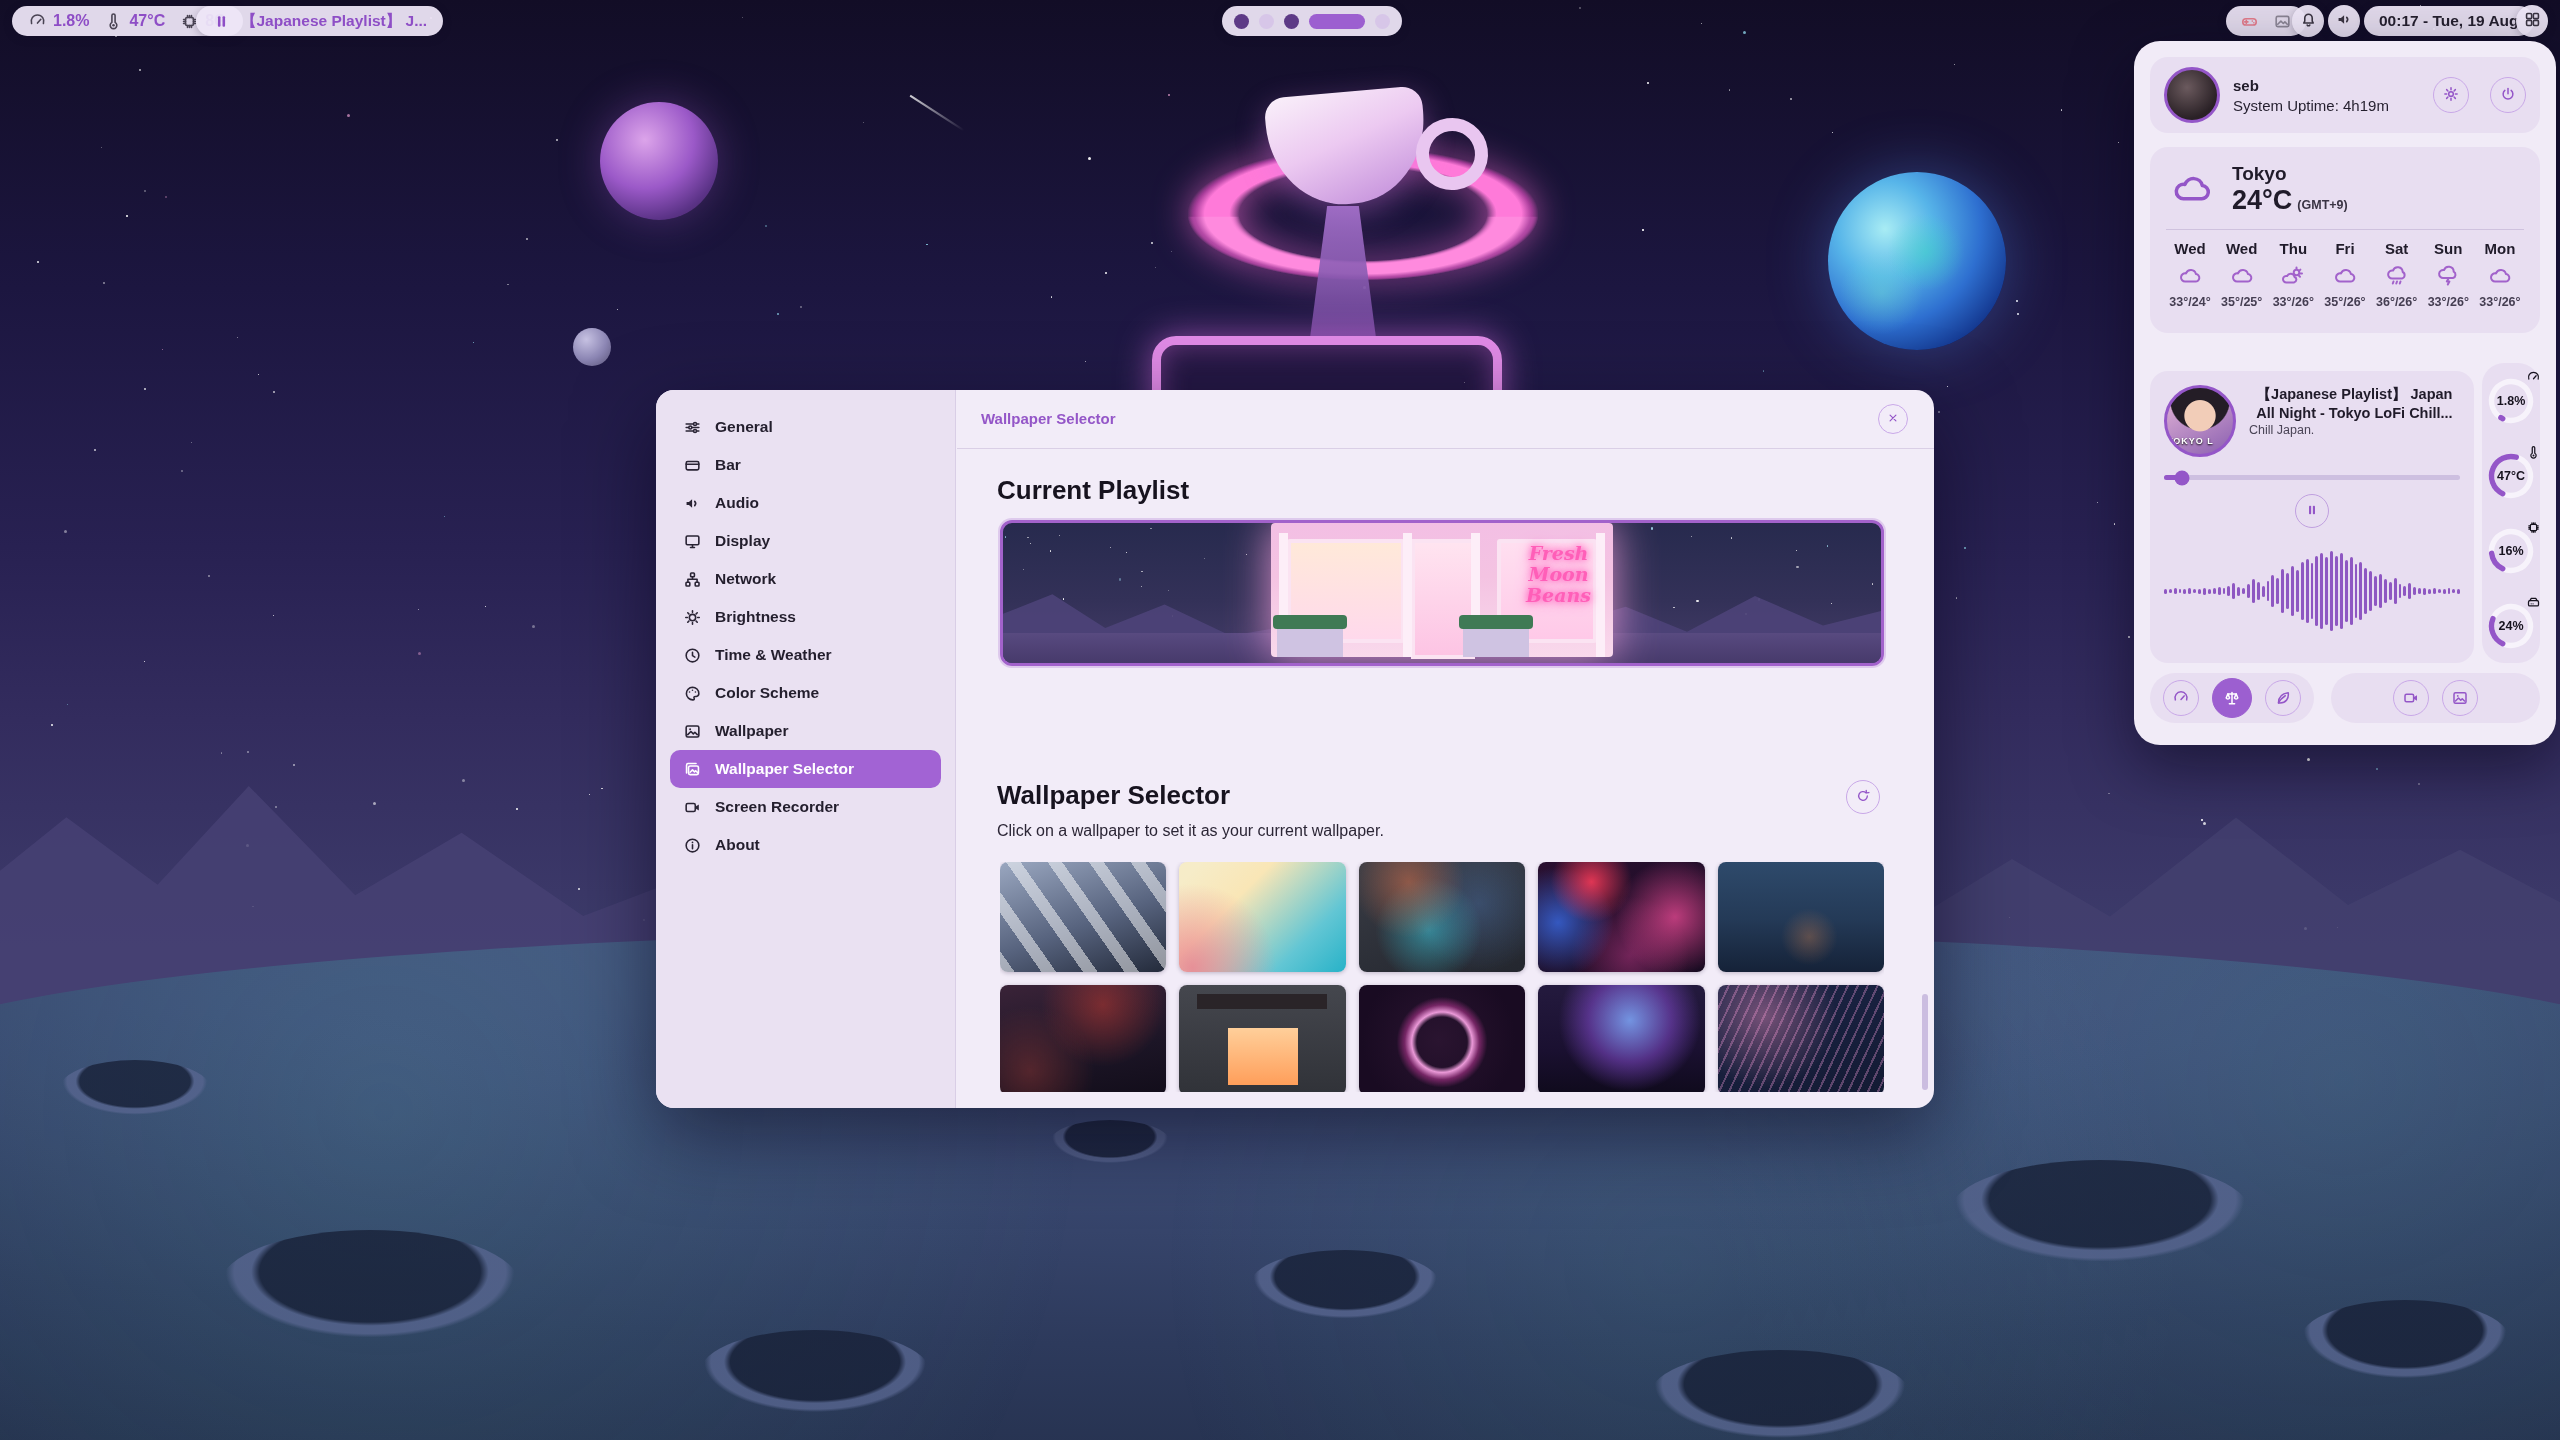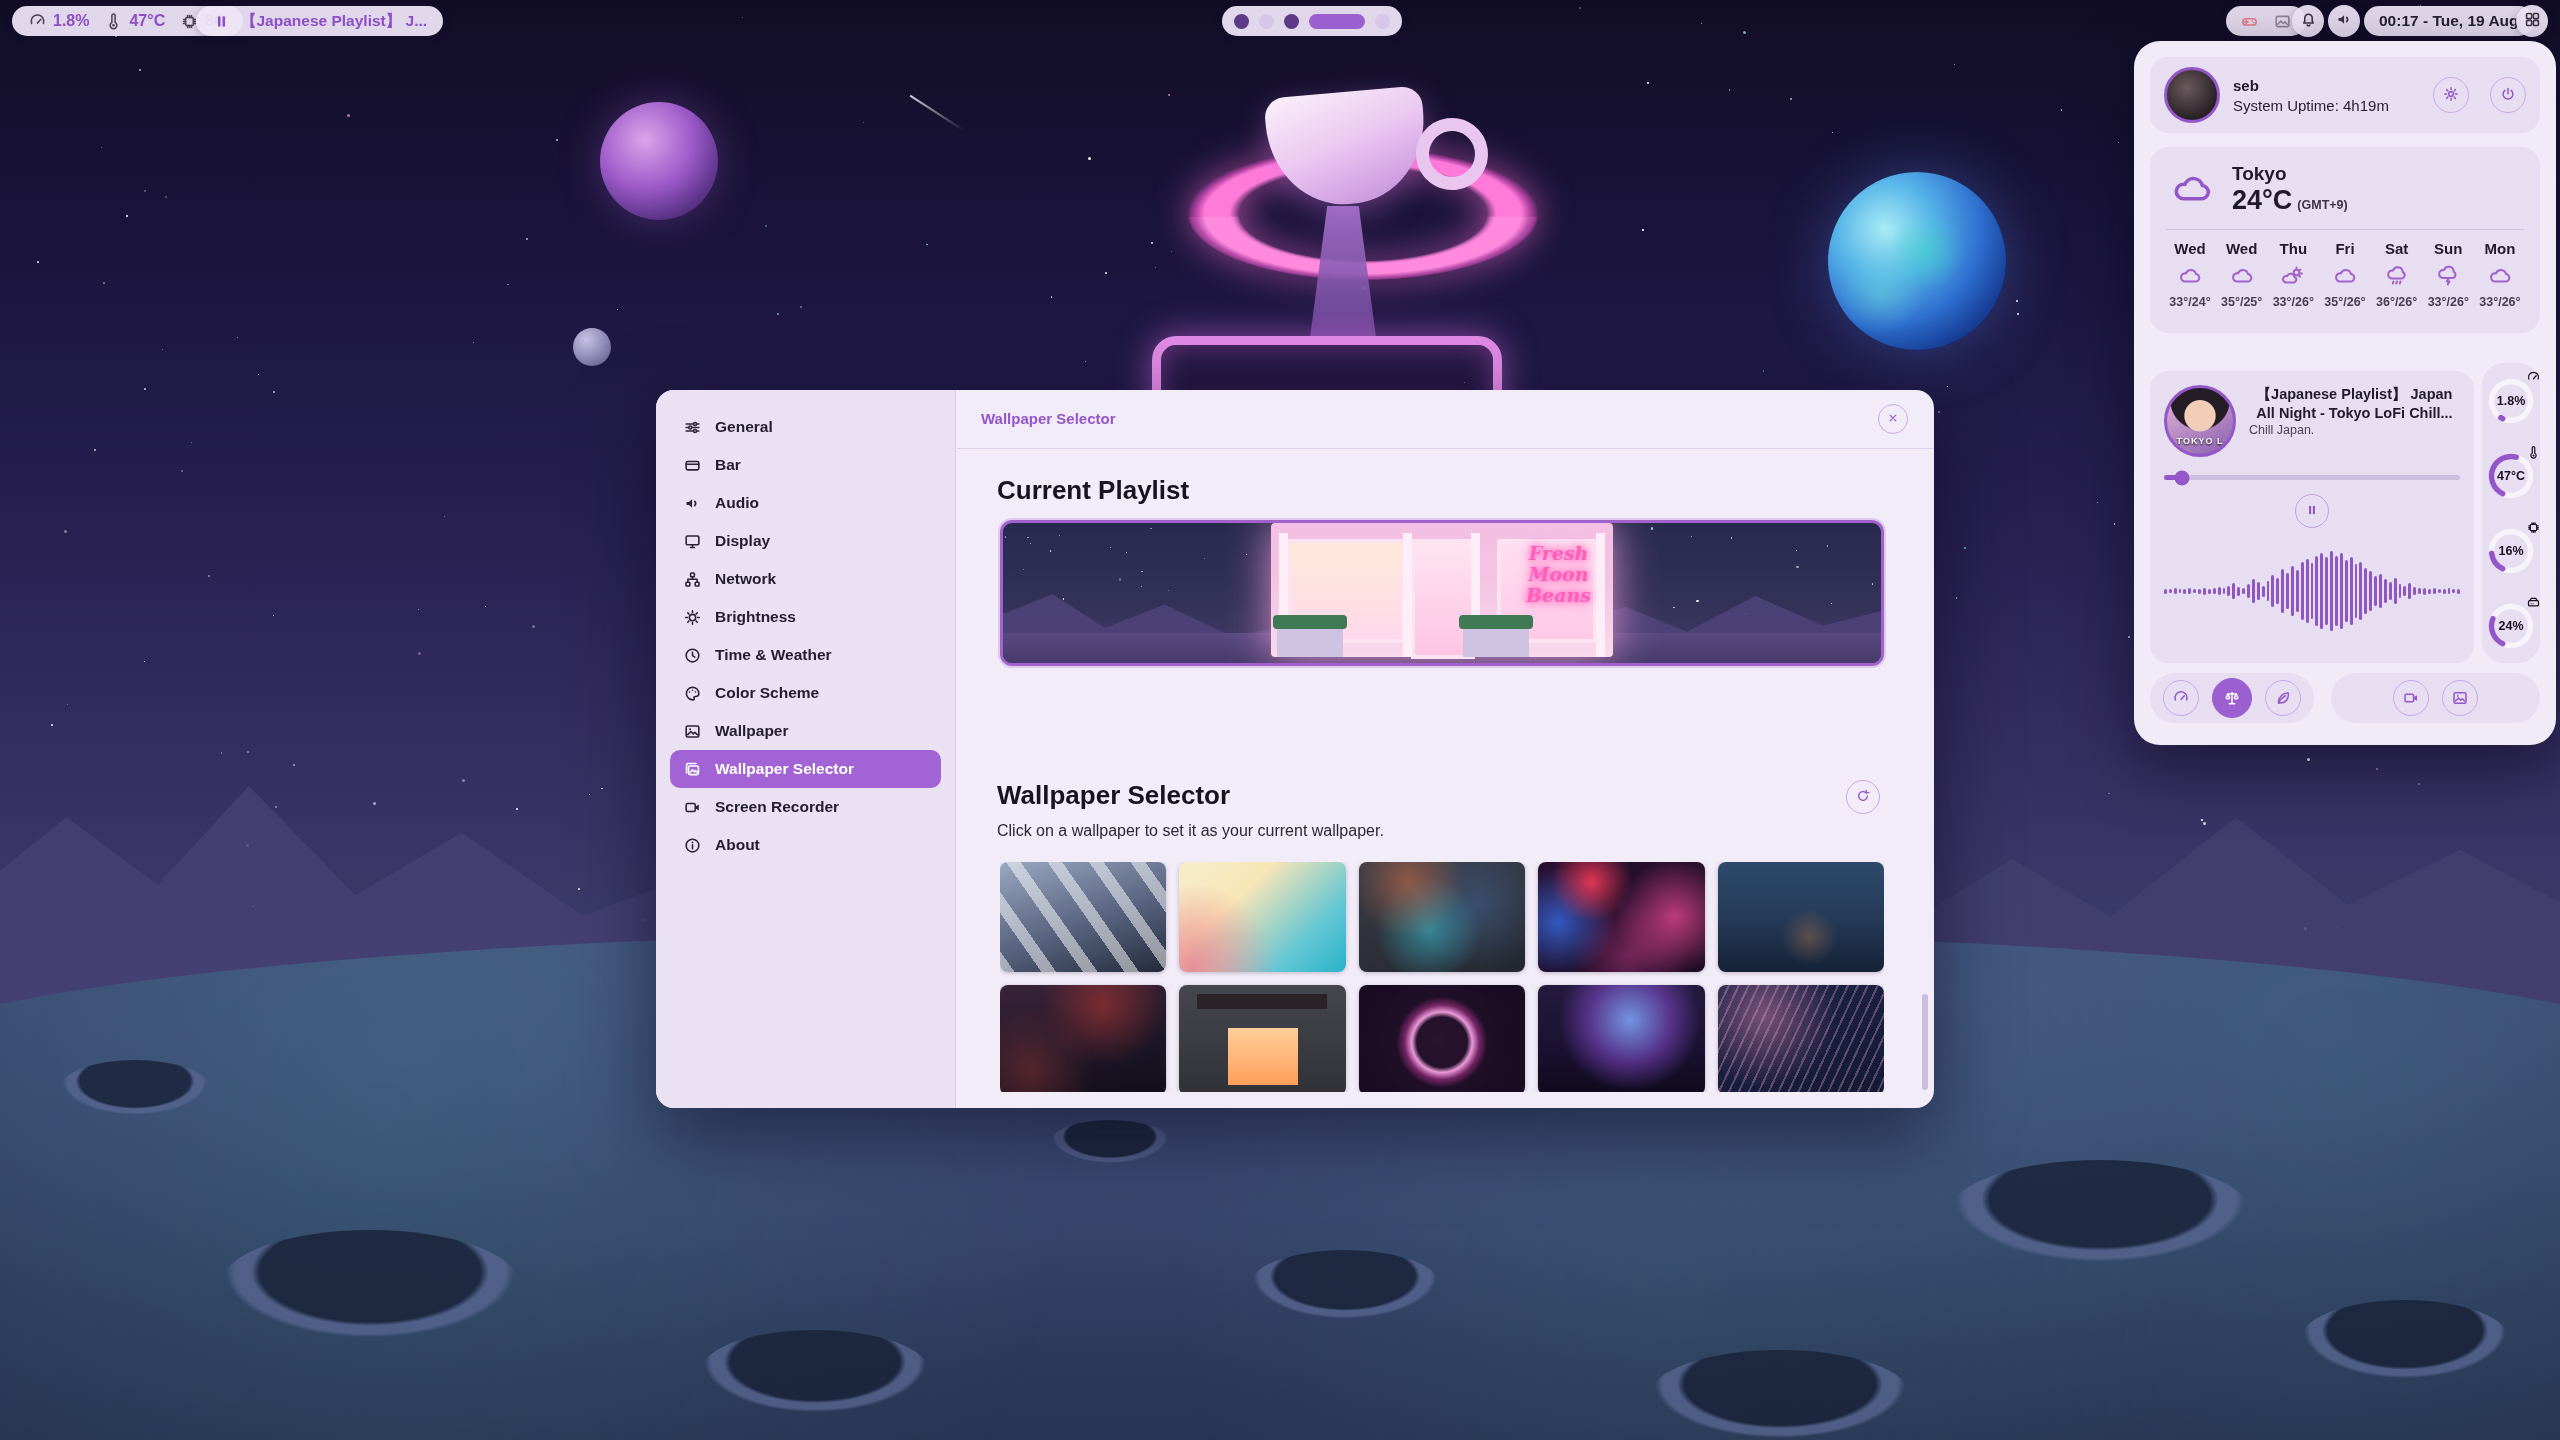--- a/index.html
+++ b/index.html
@@ -143,21 +143,21 @@
   .fc .d{font-size:15px;font-weight:bold;}
   .fc .ico{width:28px;height:24px;color:#a262cb;}
   .fc .ico svg{width:100%;height:100%;}
   .fc .t{font-size:12.5px;font-weight:bold;color:#453e52;}
   #media-card{left:16px;top:330px;width:324px;height:292px;box-sizing:border-box;padding:14px;}
   .m-head{display:flex;gap:13px;}
   .art{width:66px;height:66px;border-radius:50%;border:3px solid #9456c8;flex:none;position:relative;overflow:hidden;
     background:radial-gradient(circle at 50% 42%,#f2cdb8 0 30%,transparent 32%),
                radial-gradient(circle at 50% 18%,#241d26 0 46%,transparent 48%),
                linear-gradient(150deg,#e8b9d8,#8a5fb0);}
-  .art span{position:absolute;left:0;right:0;bottom:8px;text-align:center;font-size:9px;font-weight:bold;color:#fff;
+  .art span{position:absolute;left:0;right:0;bottom:8px;text-align:left;font-size:9px;font-weight:bold;color:#fff;
     text-shadow:0 1px 2px #000;letter-spacing:1px;}
   .m-title{font-size:14.5px;font-weight:bold;line-height:1.3;text-align:center;}
   .m-sub{font-size:12.5px;color:#4a4456;}
   .m-slider{position:relative;height:5px;border-radius:3px;background:#cdbfe0;margin-top:18px;}
   .m-slider .fill{position:absolute;left:0;top:0;bottom:0;border-radius:3px;background:#9456c8;}
   .m-slider .knob{position:absolute;top:50%;transform:translate(-50%,-50%);width:15px;height:15px;border-radius:50%;background:#9456c8;}
   .m-pause{margin:14px auto 0;width:34px;height:34px;border-radius:50%;border:1.5px solid #c0a0e0;background:transparent;
     color:#9456c8;display:flex;align-items:center;justify-content:center;cursor:pointer;}
   .m-pause svg{width:16px;height:16px;}
   .wave{display:flex;align-items:center;gap:2px;height:118px;margin-top:4px;justify-content:center;}

